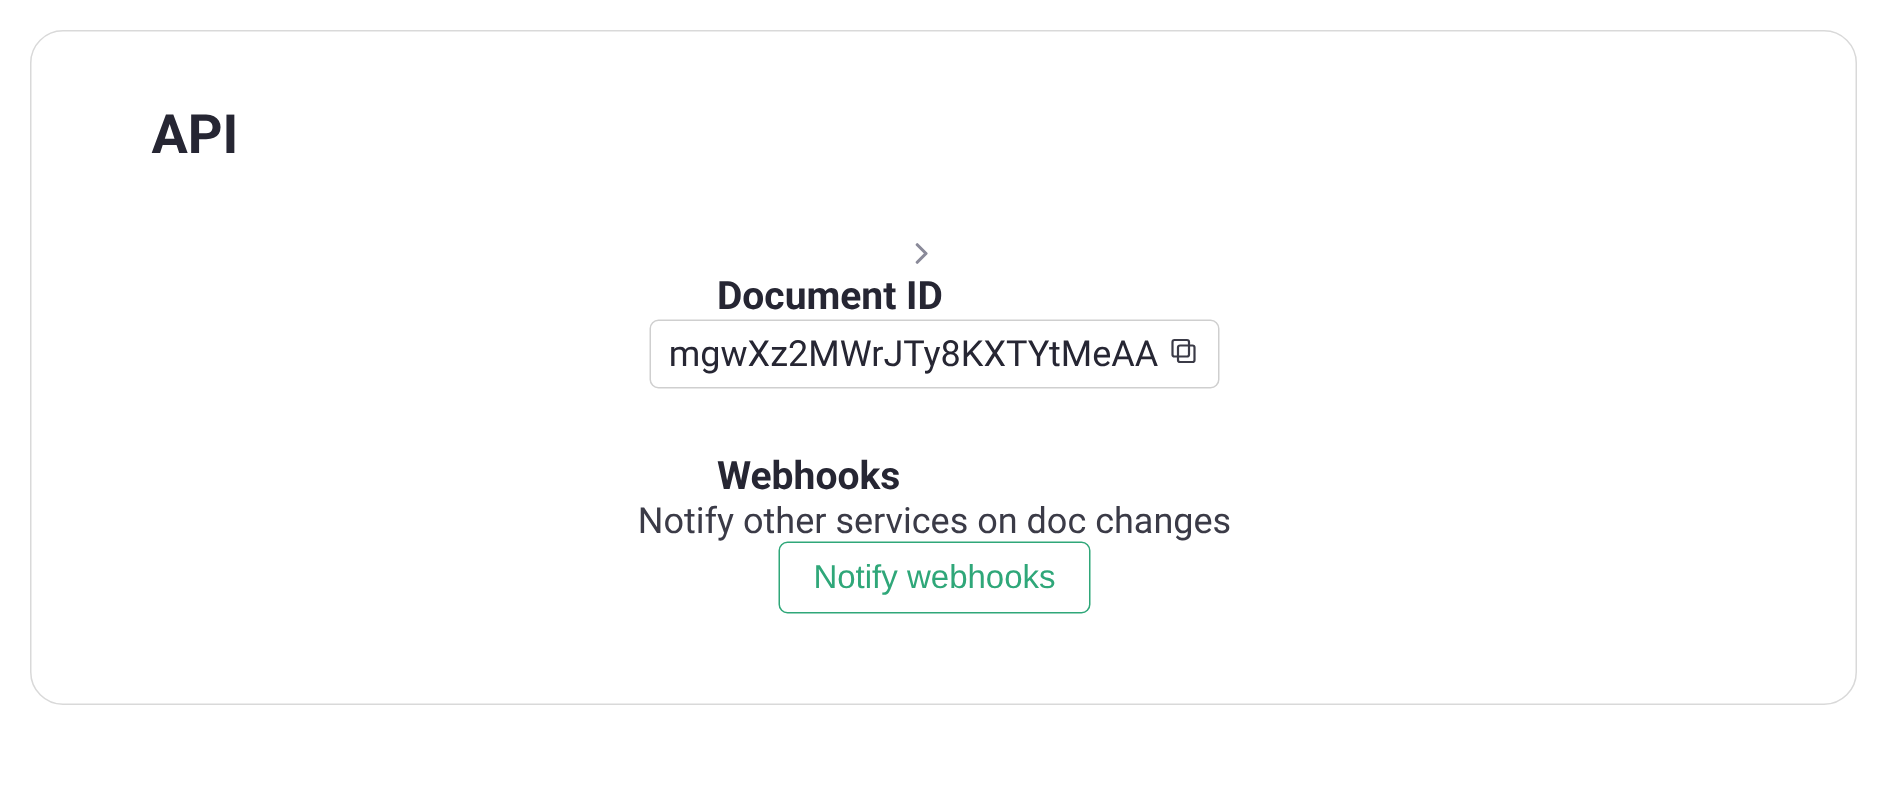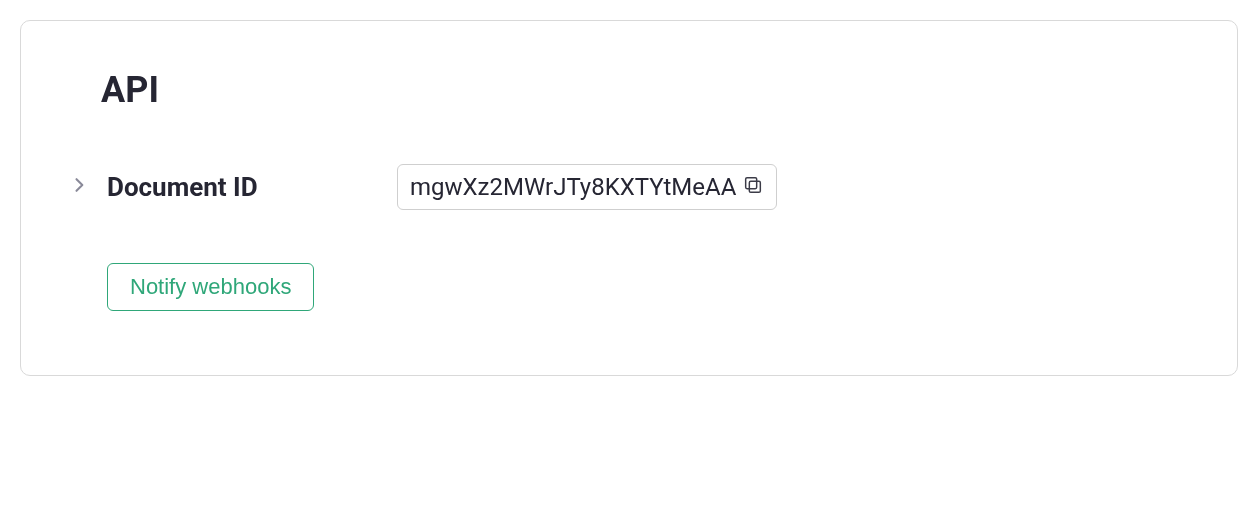--- a/index.html
+++ b/index.html
@@ -5,36 +5,37 @@
     * { box-sizing: border-box; margin: 0; padding: 0; }
     body {
       font-family: -apple-system, BlinkMacSystemFont, "Segoe UI", Roboto, Helvetica, Arial, sans-serif;
       background: #ffffff;
       padding: 20px;
       width: 1258px;
       height: 524px;
     }
     .panel {
       border: 1px solid #d9d9d9;
-      border-radius: 10px;
+      border-radius: 22px;
       padding: 48px 60px 60px 48px;
       background: #fff;
     }
     .panel-title {
       font-size: 36px;
       font-weight: 700;
       color: #262633;
       margin-left: 32px;
       margin-bottom: 48px;
     }
     .row {
       display: flex;
       align-items: center;
       min-height: 56px;
       margin-bottom: 44px;
+      flex-direction: column;
     }
     .row:last-child { margin-bottom: 0; }
     .chevron-col {
       width: 38px;
       display: flex;
       align-items: center;
       justify-content: flex-start;
       flex-shrink: 0;
     }
     .label-col {
@@ -125,18 +126,20 @@
             <rect x="4" y="4" width="12" height="12" rx="1.5"></rect>
           </svg>
         </span>
       </div>
     </div>
   </div>
 
 
   <div class="row">
     <div class="chevron-col"></div>
+    <div class="label-col">Webhooks</div>
+    <div class="desc-col">Notify other services on doc changes</div>
     <div class="action-col">
       <button class="green-btn">Notify webhooks</button>
     </div>
   </div>
 
 </div>
 
 </body></html>

